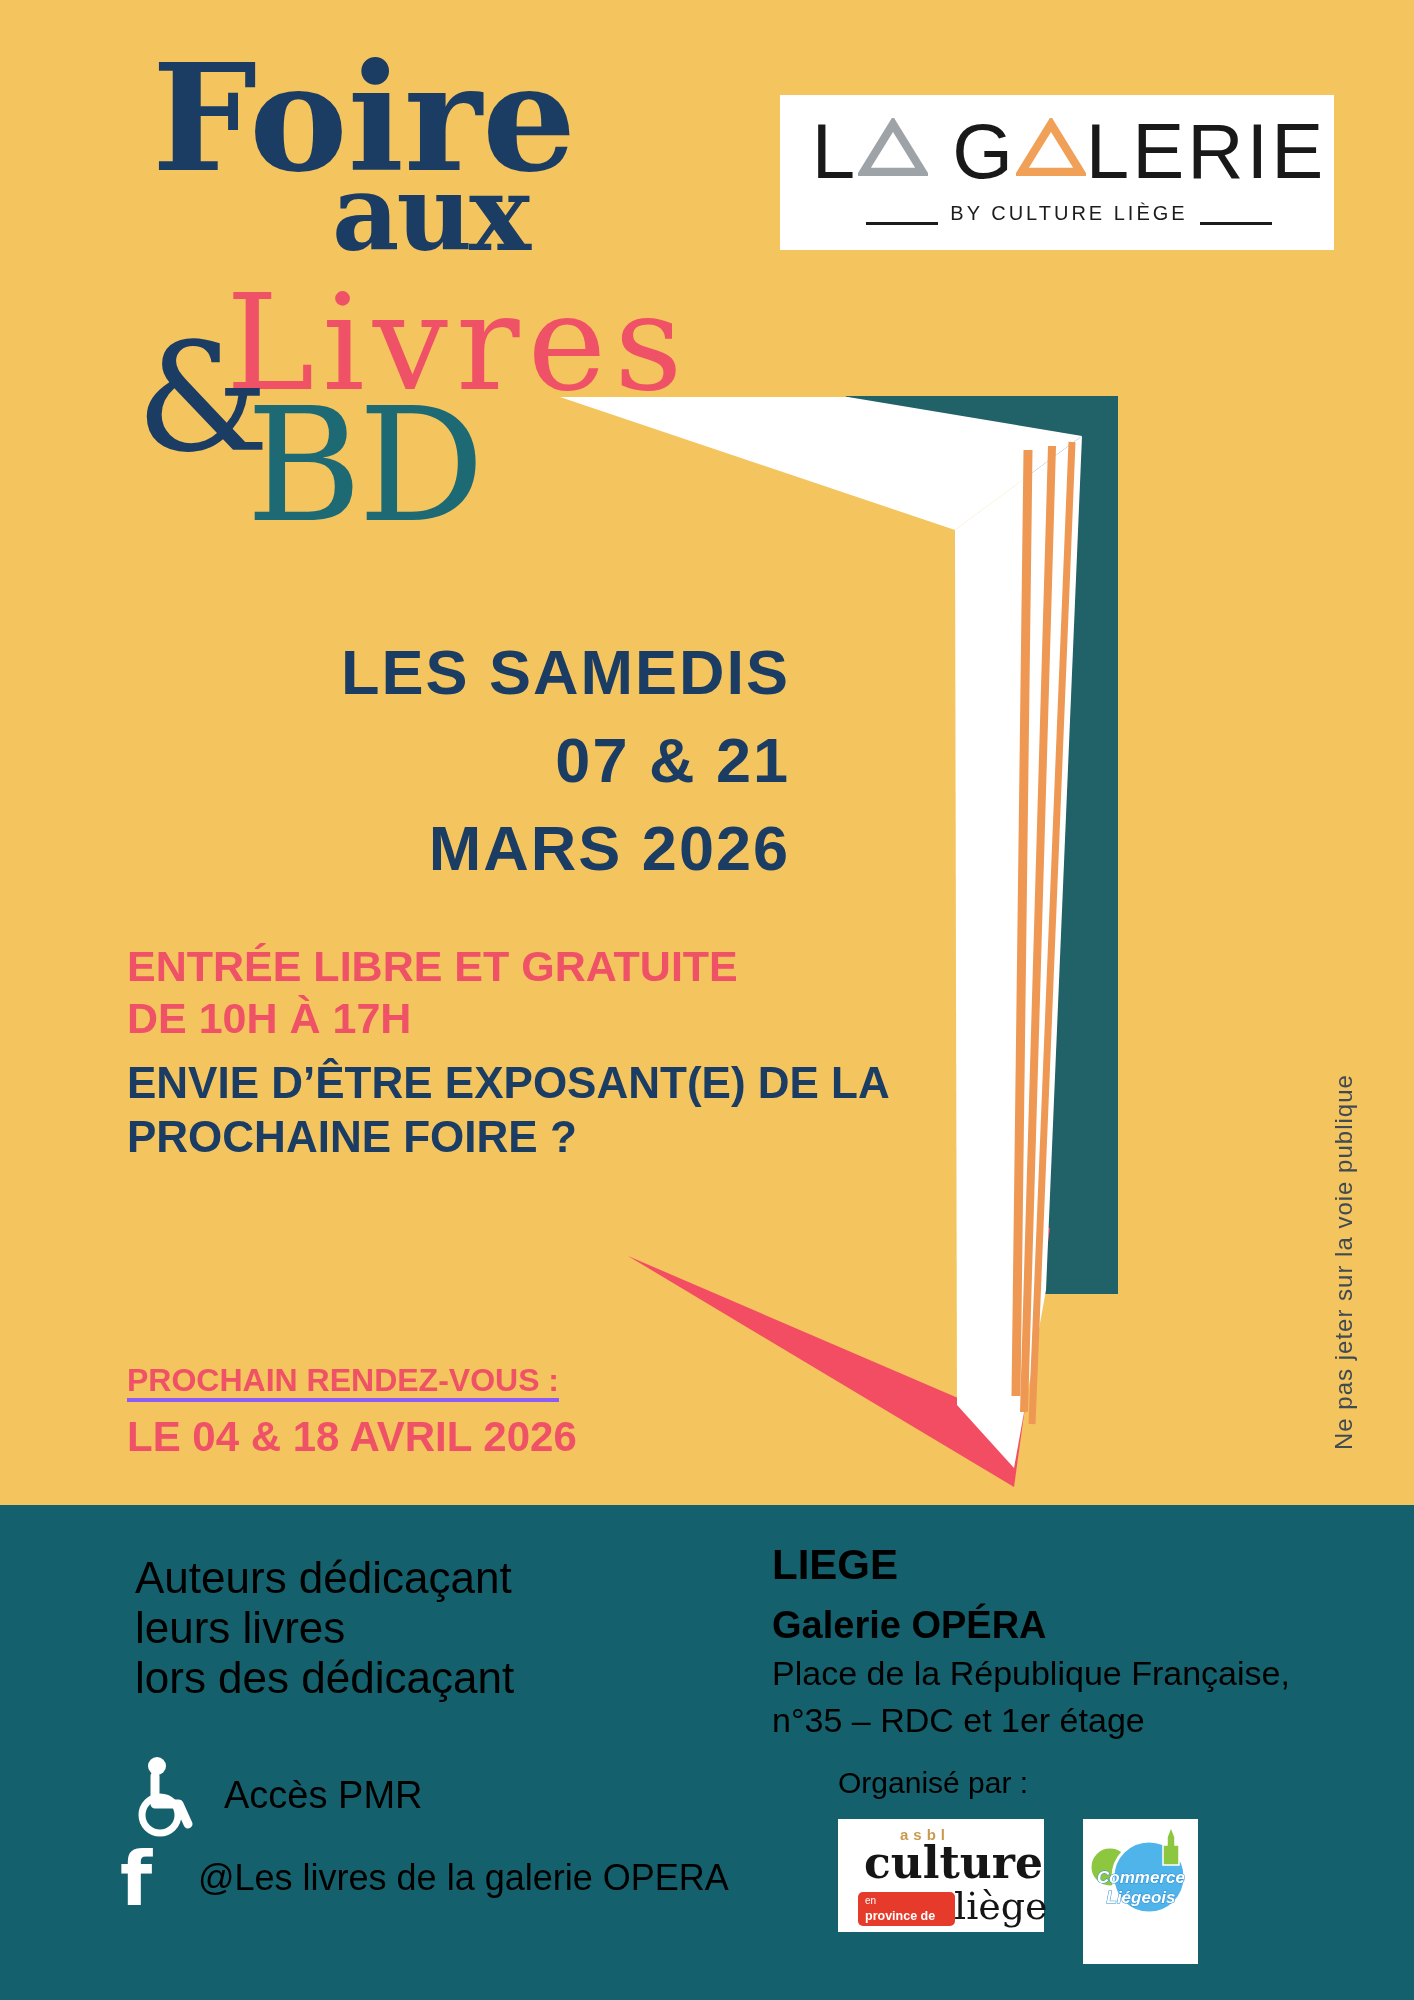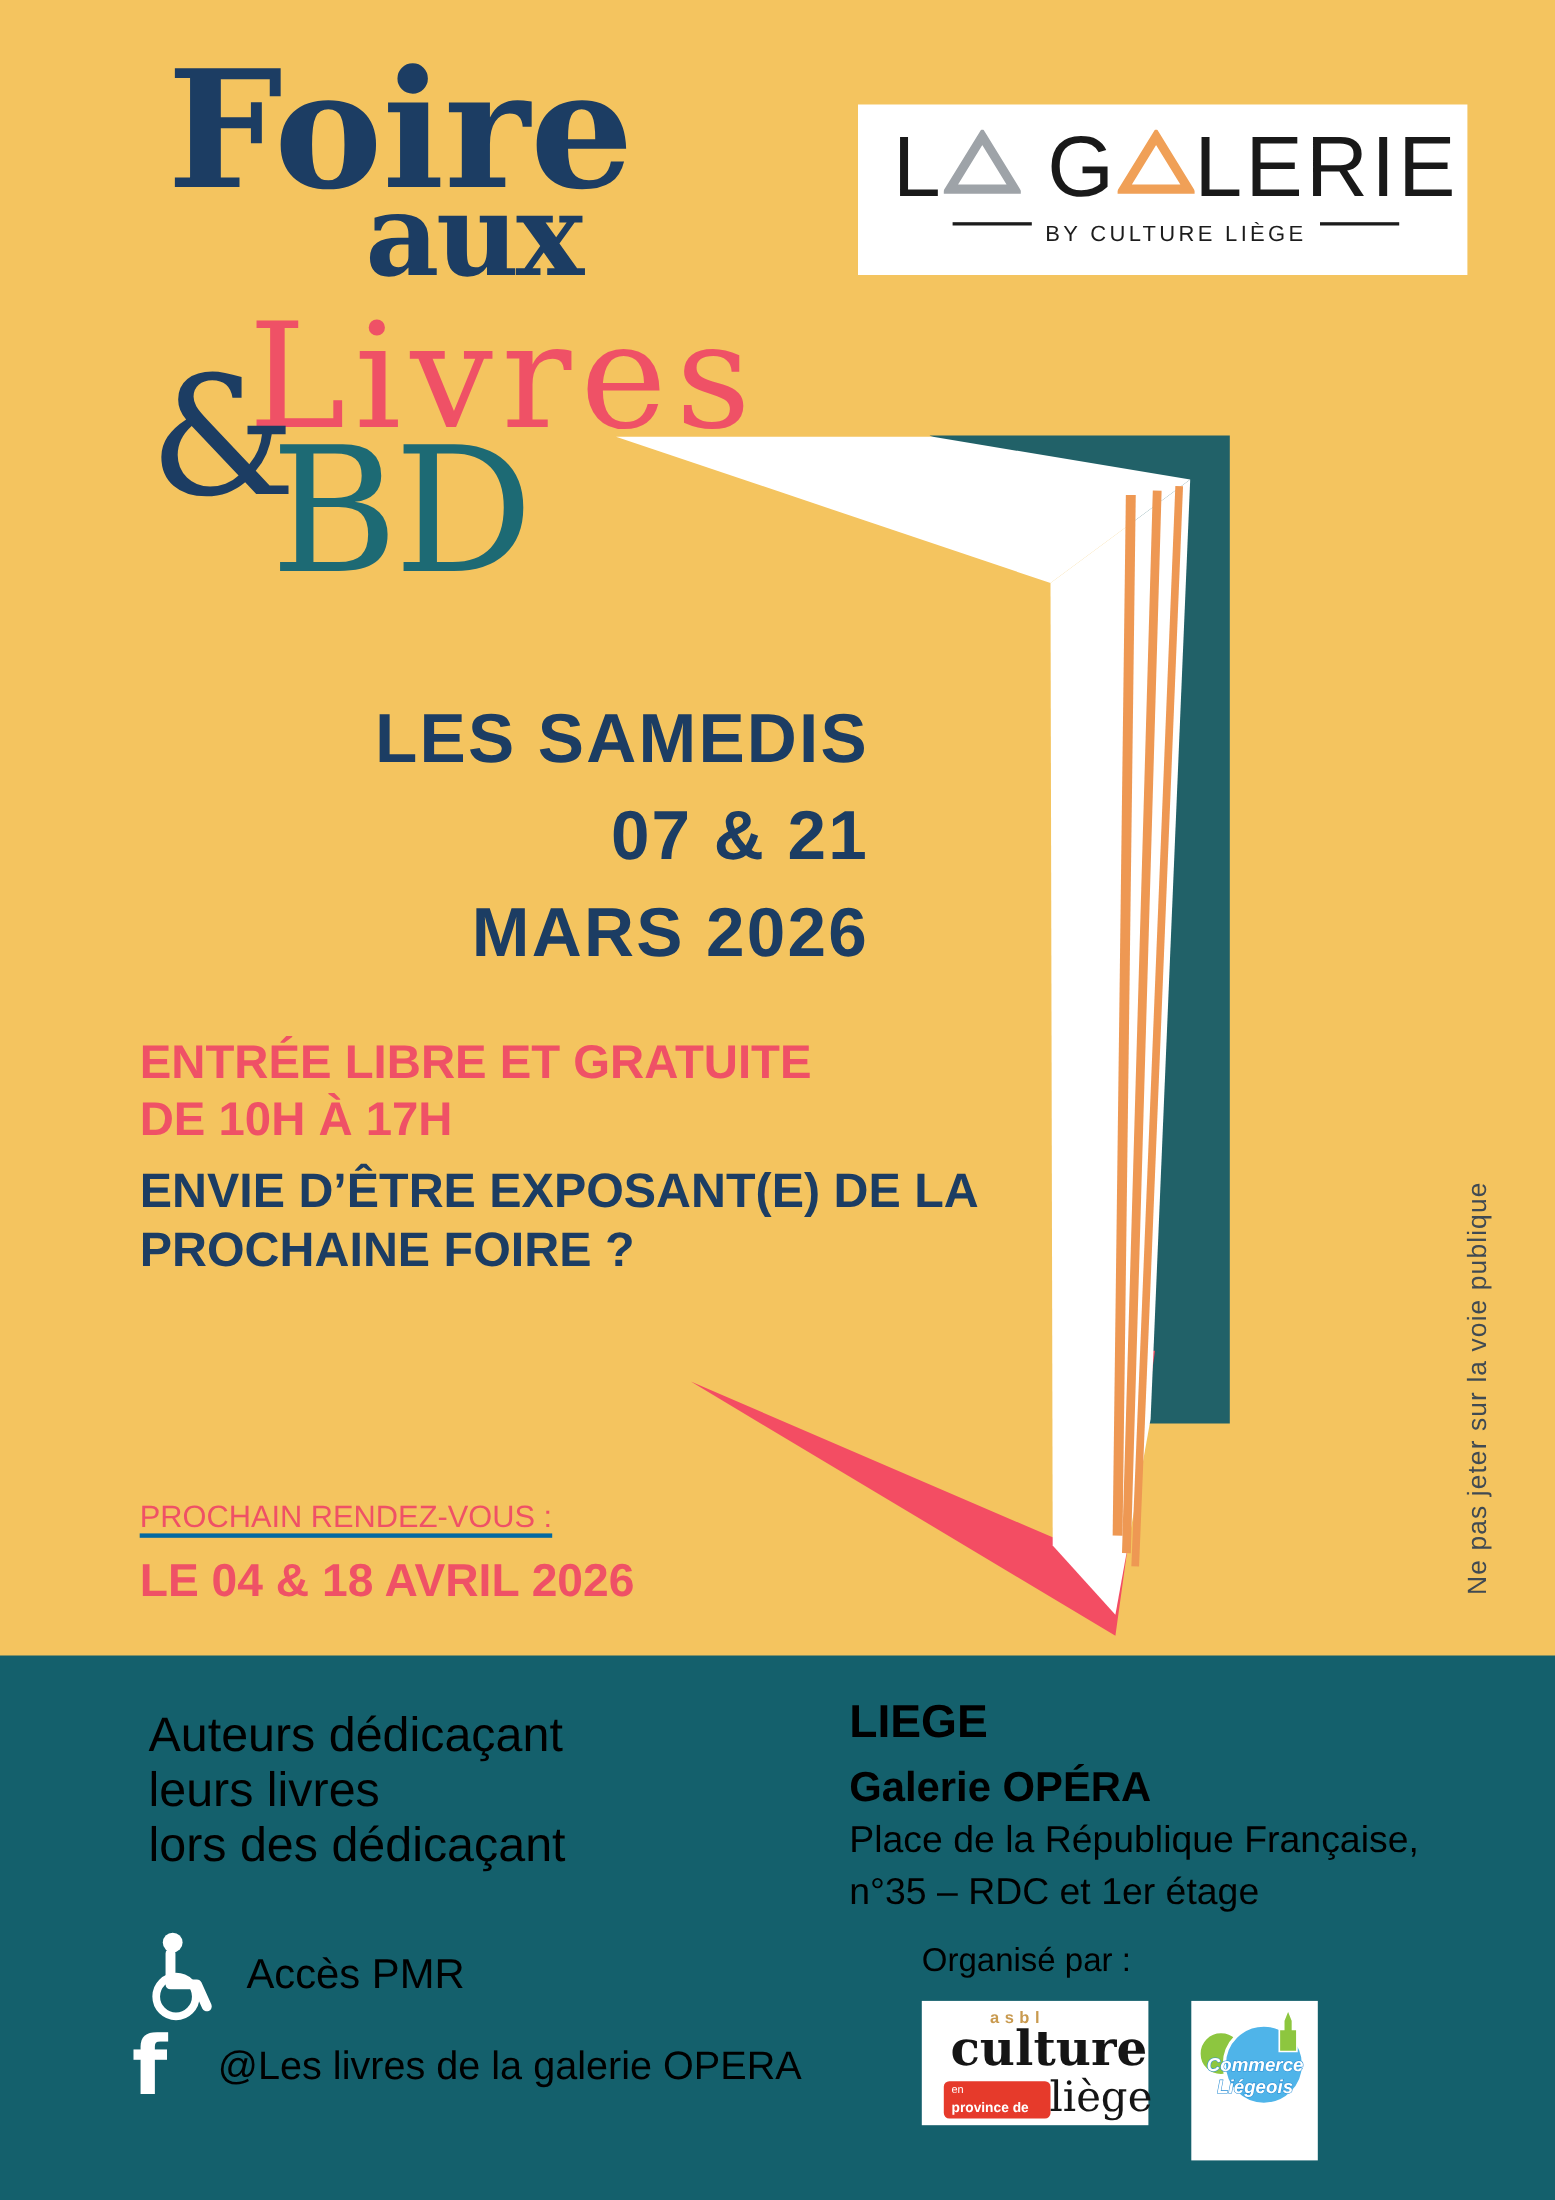--- a/index.html
+++ b/index.html
@@ -12,31 +12,31 @@
   .t-foire{left:152px;top:44px;font:bold 148px "DejaVu Serif",serif;color:#1C3D63;line-height:1;}
   .t-aux{left:332px;top:162px;font:bold 104px "DejaVu Serif",serif;color:#1C3D63;line-height:1;letter-spacing:-3px;}
   .t-livres{left:226px;top:277px;font:133px "DejaVu Serif",serif;color:#EF5166;line-height:1;letter-spacing:8px;}
   .t-amp{left:136px;top:323px;font:150px "DejaVu Serif",serif;color:#1C3D63;line-height:1;}
   .t-bd{left:246px;top:386px;font:158px "DejaVu Serif",serif;color:#1D6A74;line-height:1;letter-spacing:-4px;}
   
   .glogo{left:780px;top:95px;width:530px;height:155px;background:#fff;padding-left:24px;}
   .glogo-line{text-align:center;margin-top:13px;font-size:78px;line-height:86px;color:#191919;letter-spacing:3px;white-space:nowrap;}
   .glogo-line svg{display:inline-block;}
   .glogo-gap{display:inline-block;width:24px;}
-  .glogo-by{display:flex;align-items:flex-start;justify-content:center;margin-top:8px;gap:12px;}
+  .glogo-by{display:flex;align-items:flex-end;justify-content:center;margin-top:8px;gap:12px;}
   .glogo-by .rule{width:72px;height:3px;background:#1c1c1c;}
   .glogo-by .bytxt{font-size:20px;letter-spacing:3px;color:#1c1c1c;}
   
   .dates{left:0;top:628px;width:790px;text-align:right;font-weight:bold;font-size:63px;line-height:88px;color:#1C3D63;letter-spacing:2px;}
   
   .admission{left:127px;top:940px;font-weight:bold;font-size:43px;line-height:52px;color:#EF5166;}
   .exhibitor{left:127px;top:1056px;font-weight:bold;font-size:44px;line-height:54px;color:#1C3D63;}
   .contact{left:129px;top:1162px;font-size:34px;color:#1C3D63;}
   .contact b{font-weight:bold;}
-  .next-label{left:127px;top:1366px;font-weight:normal;font-size:28px;line-height:0.93;color:#EF5166;border-bottom:4px solid #0369a1;padding-bottom:2px;display:inline-block;}
+  .next-label{left:127px;top:1366px;font-weight:bold;font-size:32px;line-height:0.93;color:#EF5166;border-bottom:4px solid #8b5cf6;padding-bottom:2px;display:inline-block;}
   .next-date{left:127px;top:1413px;font-weight:bold;font-size:42px;color:#EF5166;}
   
   .side-note{left:1330px;top:1070px;height:380px;writing-mode:vertical-rl;transform:rotate(180deg);
     font-size:24px;letter-spacing:1px;color:#404A52;white-space:nowrap;}
   
   .band{left:0;top:1505px;width:1414px;height:495px;background:#14606C;color:#F4FAFA;}
   .authors{left:135px;top:1553px;font-size:44px;line-height:50px;}
   .loc-city{left:772px;top:1541px;font-weight:bold;font-size:42px;}
   .loc-venue{left:772px;top:1604px;font-weight:bold;font-size:38px;}
   .loc-a1{left:772px;top:1654px;font-size:34px;}

